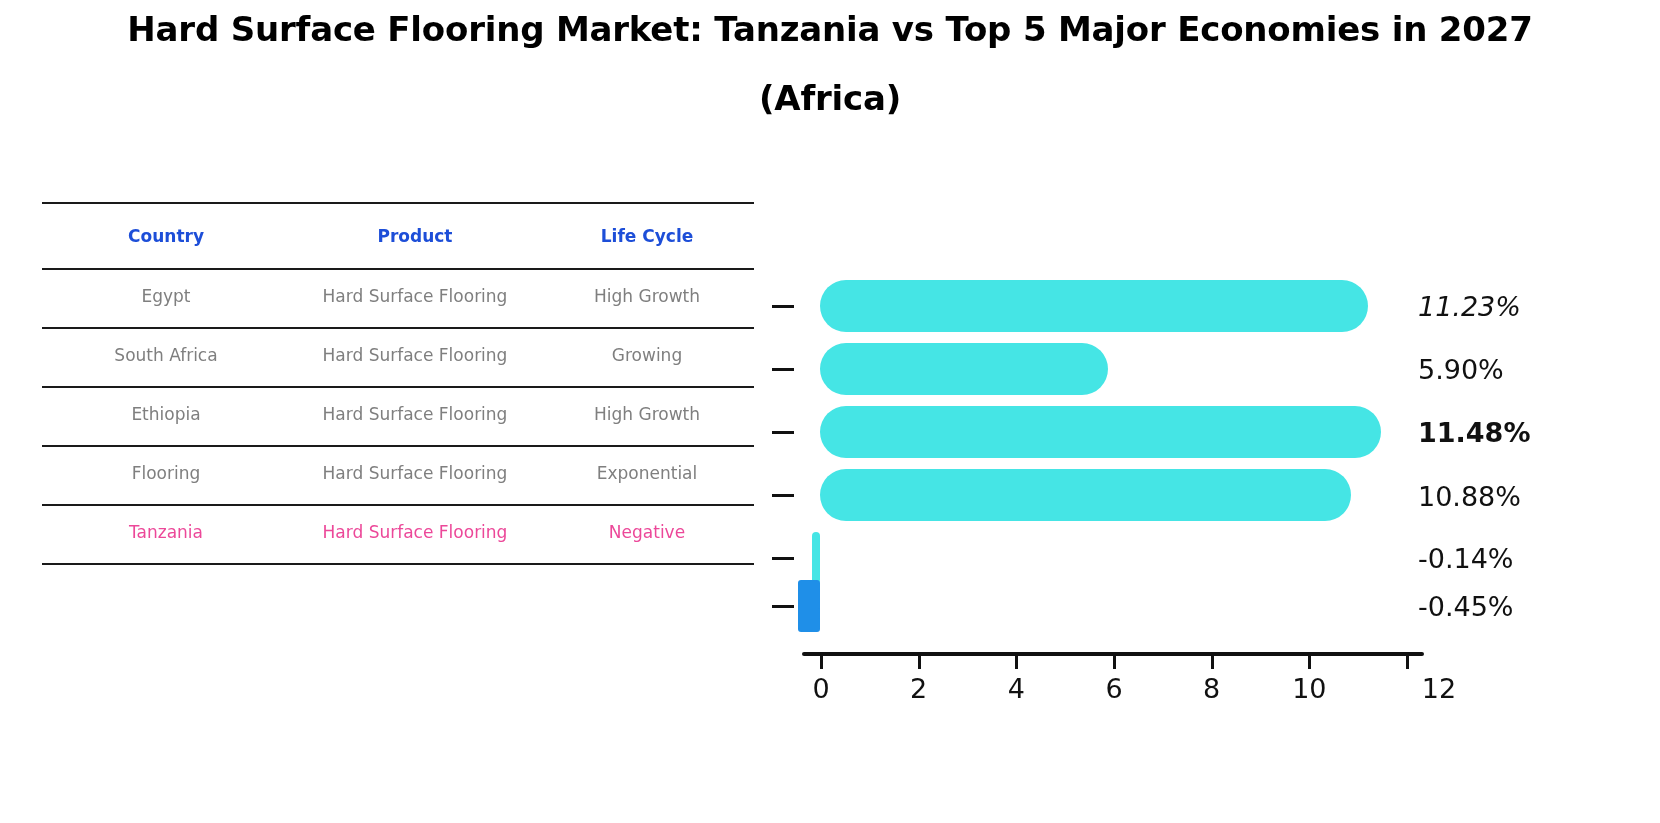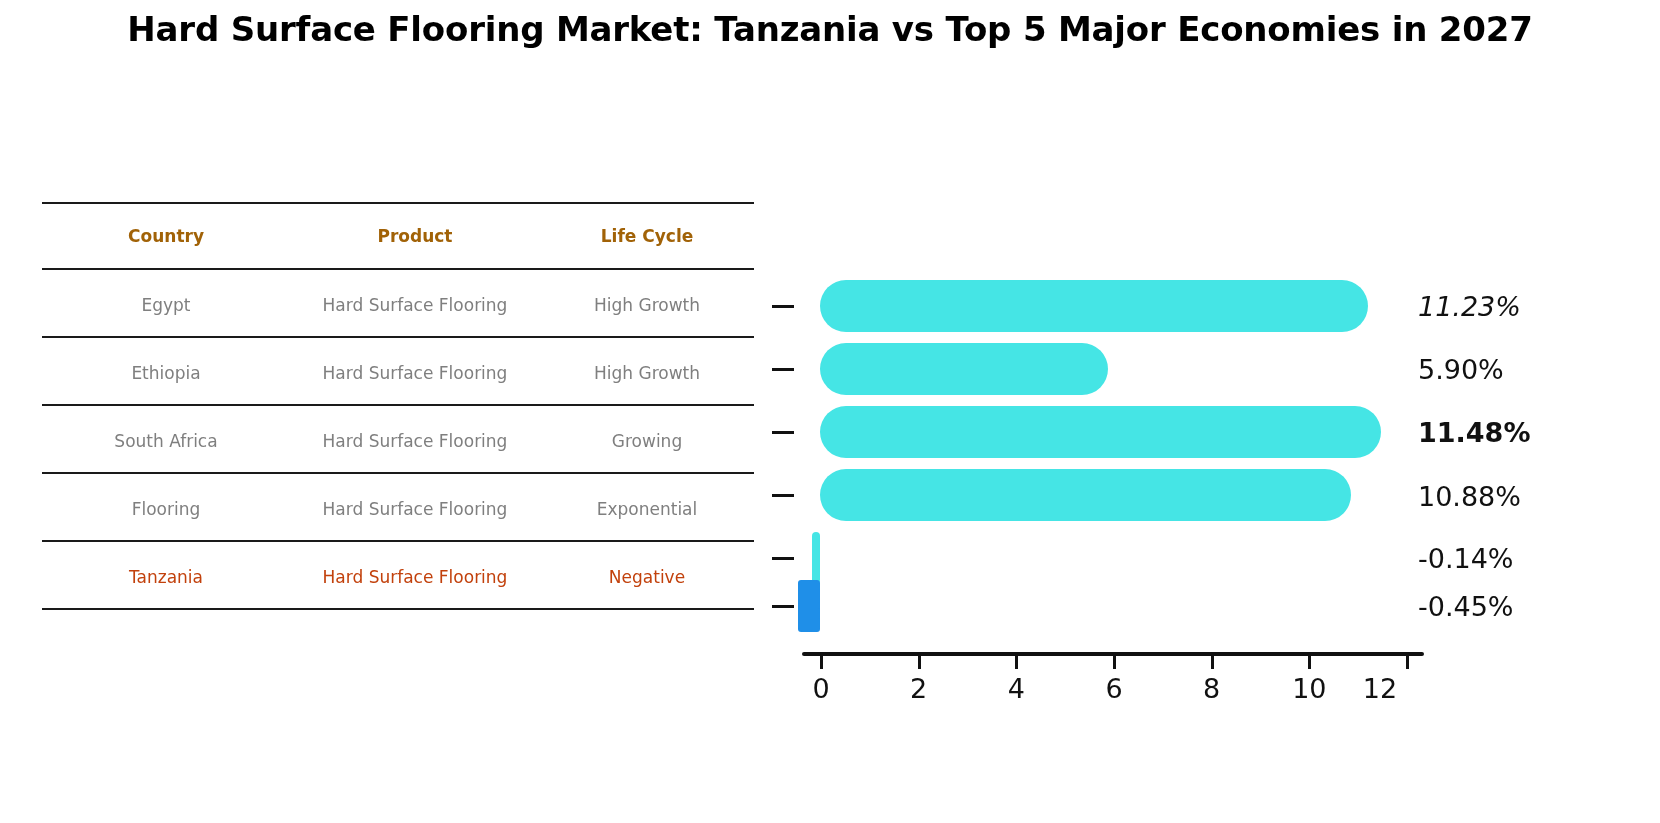--- a/index.html
+++ b/index.html
@@ -52,37 +52,37 @@
     width: 100%;
     table-layout: fixed;
   }
   table.market-table col.c-country  { width: 248px; }
   table.market-table col.c-product  { width: 250px; }
   table.market-table col.c-lifecyc  { width: 214px; }
 
   table.market-table th {
     font-size: 17px;
     font-weight: 700;
-    color: #a16207;
+    color: #1d4ed8;
     padding: 22px 4px 22px 4px;
     text-align: center;
     border-top: 2.2px solid #1a1a1a;
     border-bottom: 2.2px solid #1a1a1a;
   }
   table.market-table td {
     font-size: 17px;
     font-weight: 400;
     color: #7f7f7f;
-    padding: 25px 4px 21px 4px;
+    padding: 16px 4px 21px 4px;
     text-align: center;
     border-bottom: 2.2px solid #1a1a1a;
     white-space: nowrap;
   }
   table.market-table tr.highlight-row td {
-    color: #c2410c;
+    color: #ec4899;
     margin-top: 40px;
   }
 
   
   #chart-panel {
     position: absolute;
     left: 770px;
     top: 0px;
     width: 890px;
     height: 693px;
@@ -156,20 +156,21 @@
     color: #111111;
     transform: translateX(-50%);
     white-space: nowrap;
   }
 </style>
 </head>
 <body>
 
 <div id="title-block">
   <div id="title-line-1">Hard Surface Flooring Market: Tanzania vs Top 5 Major Economies in 2027</div>
+  <div id="title-line-2">(Africa)</div>
 </div>
 
 <div id="content">
 
   <div id="table-panel">
     <table class="market-table">
       <colgroup>
         <col class="c-country">
           <col class="c-product">
           <col class="c-lifecyc">
@@ -181,28 +182,28 @@
           <th>Life Cycle</th>
         </tr>
       </thead>
       <tbody id="table-body">
           <tr>
             <td>Egypt</td>
             <td>Hard Surface Flooring</td>
             <td>High Growth</td>
           </tr>
           <tr>
+            <td>South Africa</td>
+            <td>Hard Surface Flooring</td>
+            <td>Growing</td>
+          </tr>
+          <tr>
             <td>Ethiopia</td>
             <td>Hard Surface Flooring</td>
             <td>High Growth</td>
-          </tr>
-          <tr>
-            <td>South Africa</td>
-            <td>Hard Surface Flooring</td>
-            <td>Growing</td>
           </tr>
           <tr>
             <td>Flooring</td>
             <td>Hard Surface Flooring</td>
             <td>Exponential</td>
           </tr>
           <tr class="highlight-row">
             <td>Tanzania</td>
             <td>Hard Surface Flooring</td>
             <td>Negative</td>
@@ -253,18 +254,18 @@
           <div class="x-tick-label" style="left: 148.667px;">2</div>
           <div class="x-tick" style="left: 245.333px;"></div>
           <div class="x-tick-label" style="left: 246.333px;">4</div>
           <div class="x-tick" style="left: 343px;"></div>
           <div class="x-tick-label" style="left: 344px;">6</div>
           <div class="x-tick" style="left: 440.667px;"></div>
           <div class="x-tick-label" style="left: 441.667px;">8</div>
           <div class="x-tick" style="left: 538.333px;"></div>
           <div class="x-tick-label" style="left: 539.333px;">10</div>
           <div class="x-tick" style="left: 636px;"></div>
-          <div class="x-tick-label" style="left: 610px;">12</div>
+          <div class="x-tick-label" style="left: 669px;">12</div>
         </div>
     </div>
   </div>
 
 </div>
 
 </body></html>

